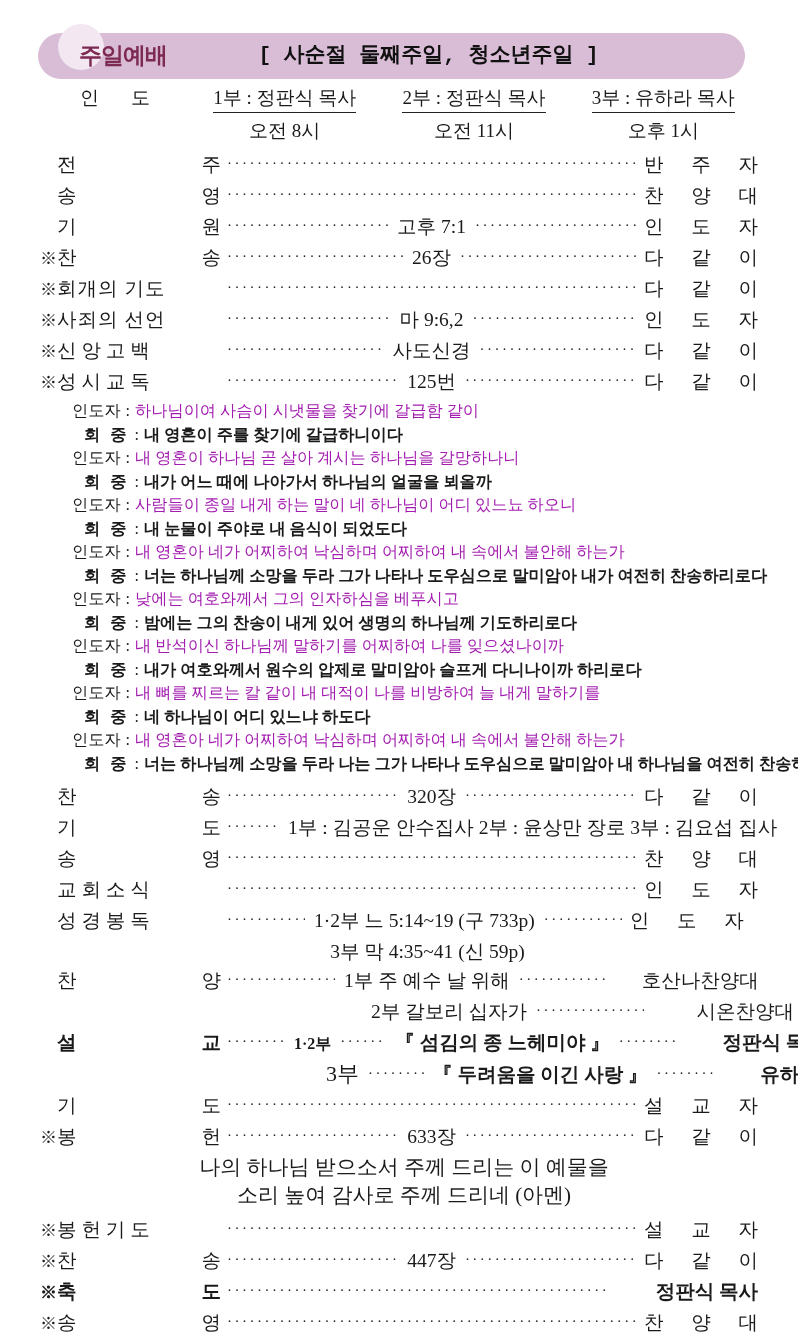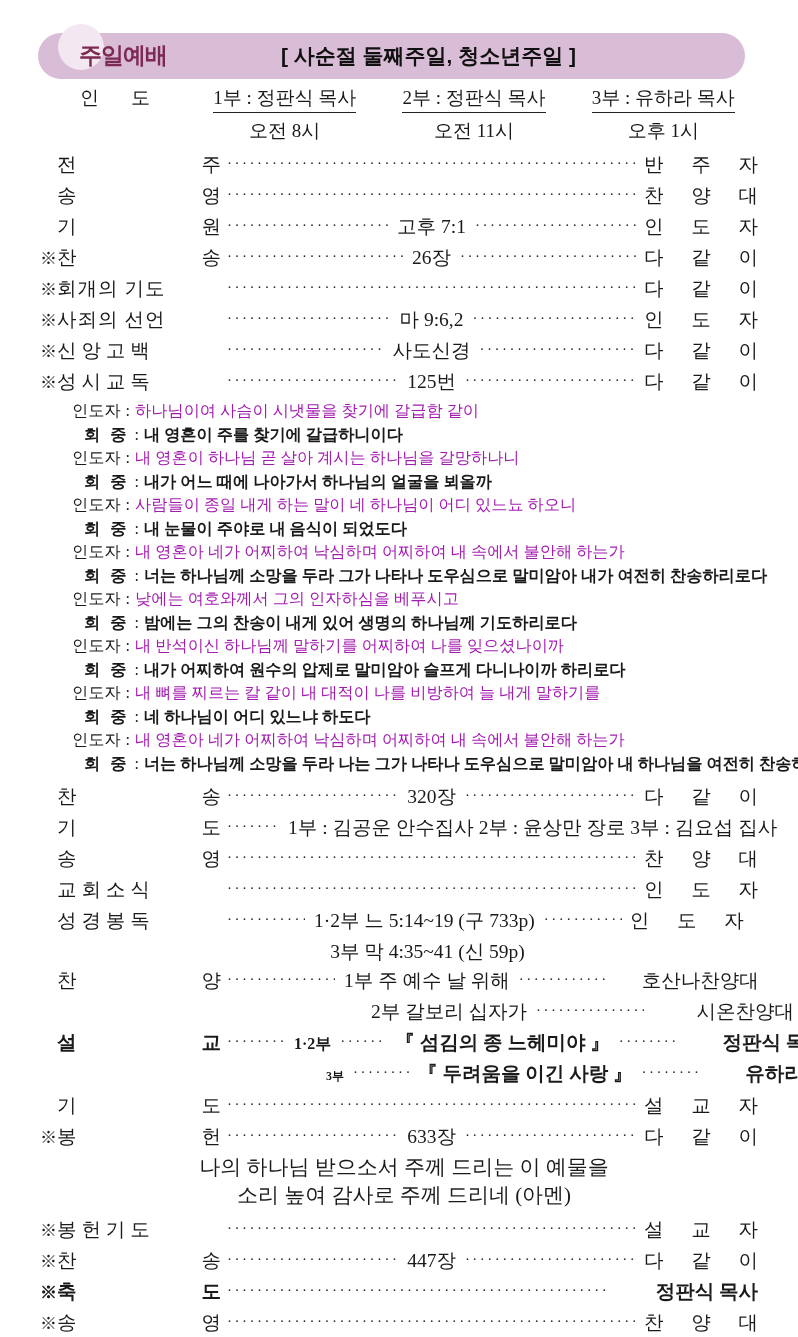--- a/index.html
+++ b/index.html
@@ -52,21 +52,21 @@
     z-index: 3;
   }
   .banner-title {
     position: absolute;
     left: 0;
     top: 0;
     width: 707px;
     height: 64px;
     line-height: 46px;
     text-align: center;
-    font-family: Liberation Sans, sans-serif;
+    font-family: Liberation Mono, monospace;
     font-size: 21px;
     font-weight: bold;
     color: #111;
     letter-spacing: 0px;
     z-index: 2;
     padding-left: 74px;
     box-sizing: border-box;
   }
 
   
@@ -411,21 +411,21 @@
     <span class="text">밤에는 그의 찬송이 내게 있어 생명의 하나님께 기도하리로다</span>
   </div>
   <div class="resp-line leader">
     <span class="speaker">인도자</span>
     <span class="colon">:</span>
     <span class="text">내 반석이신 하나님께 말하기를 어찌하여 나를 잊으셨나이까</span>
   </div>
   <div class="resp-line cong">
     <span class="speaker">회  중</span>
     <span class="colon">:</span>
-    <span class="text">내가 어찌하여 원수의 압제로 말미암아 슬프게 다니나이까 하리로다</span>
+    <span class="text">내가 여호와께서 원수의 압제로 말미암아 슬프게 다니나이까 하리로다</span>
   </div>
   <div class="resp-line leader">
     <span class="speaker">인도자</span>
     <span class="colon">:</span>
     <span class="text">내 뼈를 찌르는 칼 같이 내 대적이 나를 비방하여 늘 내게 말하기를</span>
   </div>
   <div class="resp-line cong">
     <span class="speaker">회  중</span>
     <span class="colon">:</span>
     <span class="text">네 하나님이 어디 있느냐 하도다</span>
@@ -552,21 +552,21 @@
     <span class="mid">『 섬김의 종 느헤미야 』</span>
     <span class="dots" style="flex:0 0 56px; font-weight:normal;"></span>
     <span class="who-cell wide">
       <span>정판식 목사</span>
     </span>
   </div>
   <div class="row bold">
     <span class="mark"></span>
     <span class="title-cell"></span>
     <span class="dots" style="flex:0 0 90px; visibility:hidden;"></span>
-    <span class="mid" style="font-weight:bold; font-size:12px;">3부</span>
+    <span class="mid" style="font-weight:normal; font-size:22px;">3부</span>
     <span class="dots" style="flex:0 0 56px; font-weight:normal;"></span>
     <span class="mid">『 두려움을 이긴 사랑 』</span>
     <span class="dots" style="flex:0 0 56px; font-weight:normal;"></span>
     <span class="who-cell wide">
       <span>유하라 목사</span>
     </span>
   </div>
 
   <div class="row">
     <span class="mark"></span>

